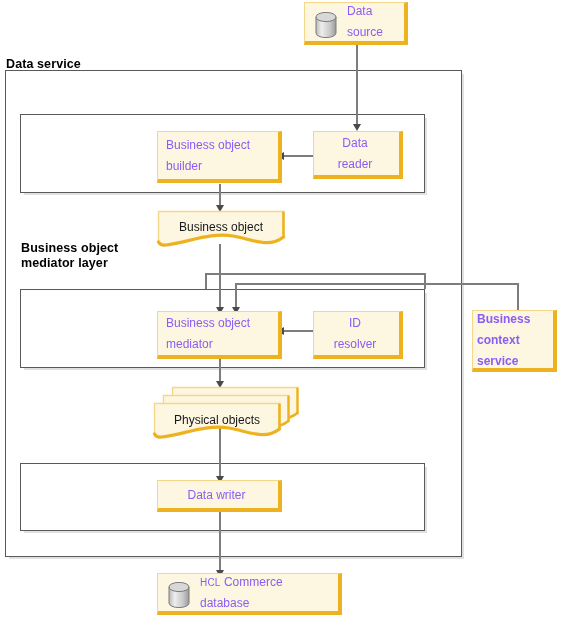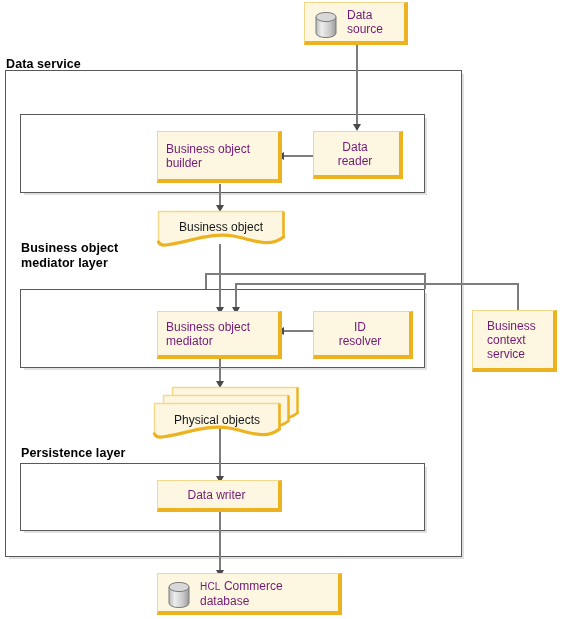--- a/index.html
+++ b/index.html
@@ -25,21 +25,21 @@
   }
 
   
   .node{
     position:absolute;box-sizing:border-box;
     background:#fdf6e1;
     border-top:1px solid #f4d88a;
     border-left:1px solid #f4d88a;
     border-right:4px solid #edb21f;
     border-bottom:4px solid #edb21f;
-    font-size:12px;color:#701a75;line-height:14px;
+    font-size:12px;color:#8b5cf6;line-height:21px;
   }
   .node .txt{
     position:absolute;left:8px;right:6px;top:50%;
     transform:translateY(-50%);
     white-space:pre-line;
   }
   .node.center .txt{text-align:center;left:4px;right:7px;}
 
   
   .doc{position:absolute;}
@@ -78,21 +78,20 @@
   <div class="group" style="left:5px;top:70px;width:457px;height:487px;"></div>
   <div class="group-label" style="left:6px;top:57px;">Data service</div>
 
   <div class="group" style="left:20px;top:114px;width:405px;height:79px;"></div>
 
   <div class="group" style="left:20px;top:289px;width:405px;height:79px;"></div>
   <div class="group-label" style="left:21px;top:241px;">Business object
 mediator layer</div>
 
   <div class="group" style="left:20px;top:463px;width:405px;height:68px;"></div>
-  <div class="group-label" style="left:21px;top:446px;">Persistence layer</div>
 
   <div class="wire v" style="left:356px;top:45px;height:83px;"></div>
   <div class="arrowhead down" style="left:353px;top:124px;"></div>
 
   <div class="wire h" style="left:283px;top:155px;width:30px;"></div>
   <div class="arrowhead left" style="left:277px;top:152px;"></div>
 
   <div class="wire v" style="left:219px;top:184px;height:25px;"></div>
   <div class="arrowhead down" style="left:216px;top:205px;"></div>
 
@@ -156,27 +155,27 @@
       <path d="M126.5,1.5 V27" fill="none" stroke="#edb21f" stroke-width="2.6"></path>
     </svg>
     <div class="doclabel" style="top:10px;">Business object</div>
   </div>
 
   <div class="node" style="left:157px;top:311px;width:125px;height:48px;">
     <div class="txt">Business object
 mediator</div>
   </div>
 
-  <div class="node center" style="left:313px;top:311px;width:100px;height:48px;">
+  <div class="node center" style="left:313px;top:311px;width:90px;height:48px;">
     <div class="txt">ID
 resolver</div>
   </div>
 
   <div class="node" style="left:472px;top:310px;width:85px;height:62px;">
-    <div class="txt" style="left:14px;">Business
+    <div class="txt" style="left:4px;font-weight:bold;">Business
 context
 service</div>
   </div>
 
   <div class="doc" style="left:152px;top:386px;width:155px;height:54px;">
     <svg width="155" height="54" viewBox="0 0 155 54">
 
       <path d="M20.5,1.5 H145.5 V27 C131,38.5 115,29.5 95,26 C73,22 51,32 28,35 C24.5,35.5 21.5,34 20.5,32 Z" fill="#fdf6e1" stroke="#f4d88a" stroke-width="1.4"></path>
       <path d="M20.5,32 C21.5,34 24.5,35.5 28,35 C51,32 73,22 95,26 C115,29.5 131,38.5 145.5,27" fill="none" stroke="#edb21f" stroke-width="2.8" stroke-linecap="round"></path>
       <path d="M145.5,1.5 V27" fill="none" stroke="#edb21f" stroke-width="2.4"></path>

